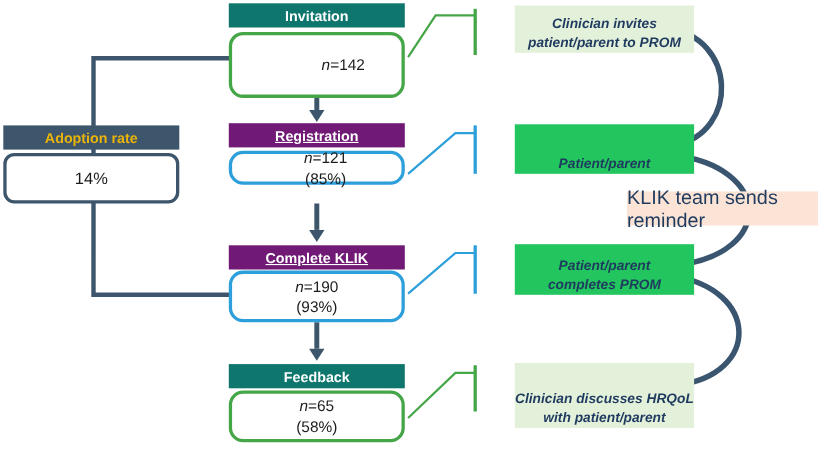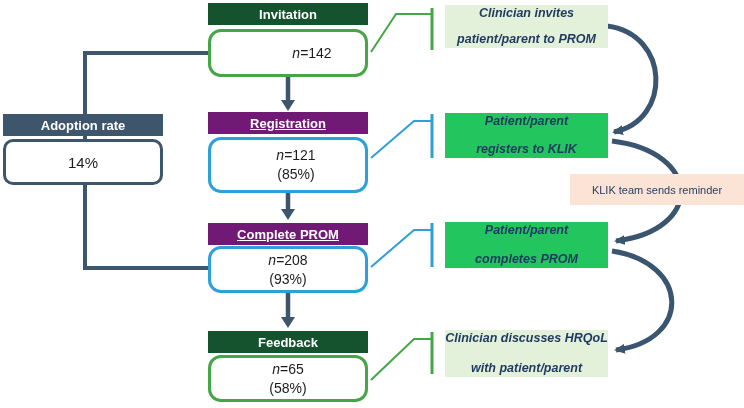--- a/index.html
+++ b/index.html
@@ -3,47 +3,47 @@
 <meta charset="utf-8">
 <style>
   html,body{margin:0;padding:0;background:#fff;}
   #stage{position:relative;width:744px;height:408px;background:#fff;overflow:hidden;
          font-family:"Liberation Sans", sans-serif;}
   #wires{position:absolute;left:0;top:0;width:744px;height:408px;}
 
   
   .hdr{position:absolute;left:208px;width:160px;height:22px;display:flex;align-items:center;
        justify-content:center;color:#fff;font-weight:bold;font-size:13px;}
-  .hdr.green{background:#14532d;}
+  .hdr.green{background:#0f766e;}
   .hdr.blue{background:#701a75;text-decoration:underline;}
 
   
   .nbox{position:absolute;left:208px;width:160px;background:#fff;border-radius:13px;
         display:flex;flex-direction:column;align-items:center;justify-content:center;
         color:#1c1c1c;font-size:14px;line-height:1.35;box-sizing:border-box;}
   .nbox.green{border:3.5px solid #45a648;}
   .nbox.blue{border:3.5px solid #2d9fda;}
   .it{font-style:italic;}
 
   
   #adoption-header{position:absolute;left:3px;top:114px;width:160px;height:22px;background:#3d566c;
-       color:#ffffff;font-weight:bold;font-size:13px;display:flex;align-items:center;justify-content:center;}
+       color:#eab308;font-weight:bold;font-size:13px;display:flex;align-items:center;justify-content:center;}
   #adoption-box{position:absolute;left:3px;top:139px;width:160px;height:46px;background:#fff;
        border:3px solid #3d566c;border-radius:10px;display:flex;align-items:center;justify-content:center;
        font-size:15px;color:#1c1c1c;box-sizing:border-box;}
 
   
-  .ann{position:absolute;left:445px;width:163px;display:flex;flex-direction:column;align-items:center;
-       justify-content:space-between;font-size:12.5px;font-style:italic;font-weight:600;color:#1f3a5f;
+  .ann{position:absolute;left:468px;width:163px;display:flex;flex-direction:column;align-items:center;
+       justify-content:flex-end;font-size:12.5px;font-style:italic;font-weight:600;color:#1f3a5f;
        line-height:1.4;text-align:center;}
   .ann.green{background:#e3f0da;}
   .ann.blue{background:#22c55e;}
 
   #reminder{position:absolute;left:570px;top:174px;width:174px;height:31px;background:#fbe4d5;
-       color:#1f3a5f;font-size:11px;display:flex;align-items:center;justify-content:center;text-align:right;}
+       color:#1f3a5f;font-size:18px;display:flex;align-items:center;justify-content:center;}
 </style>
 </head>
 <body>
 
 <div id="stage">
 
   <svg id="wires" viewBox="0 0 744 408">
     <defs>
       <marker id="ah" markerWidth="14" markerHeight="14" refX="9" refY="5" orient="auto" markerUnits="userSpaceOnUse">
         <polygon points="0,0 11,5 0,10" fill="#3a556f"></polygon>
@@ -81,57 +81,56 @@
       <path d="M 371 380 L 414 339 L 432 339" stroke-width="2"></path>
       <line x1="432" y1="332" x2="432" y2="374" stroke-width="3"></line>
     </g>
 
     <path d="M 607 26 C 670 34 672 120 614 132" fill="none" stroke="#3a556f" stroke-width="5" marker-end="url(#ah)"></path>
     <path d="M 612 141 C 702 152 704 230 616 241" fill="none" stroke="#3a556f" stroke-width="5" marker-end="url(#ah)"></path>
     <path d="M 612 251 C 690 263 692 340 616 350" fill="none" stroke="#3a556f" stroke-width="5" marker-end="url(#ah)"></path>
   </svg>
 
   <div class="hdr green" style="top:3px;">Invitation</div>
-  <div class="nbox green" style="top:29px;height:48px;padding-left:48px;">
+  <div class="nbox green" style="top:29px;height:60px;padding-left:48px;">
     <div><span class="it">n</span><span>=142</span></div>
   </div>
 
   <div class="hdr blue" style="top:112px;">Registration</div>
-  <div class="nbox blue" style="top:137px;height:56px;padding-left:16px;">
+  <div class="nbox blue" style="top:137px;height:31px;padding-left:16px;">
     <div><span class="it">n</span><span>=121</span></div>
     <div>(85%)</div>
   </div>
 
-  <div class="hdr blue" style="top:223px;">Complete PROM</div>
+  <div class="hdr blue" style="top:223px;">Complete KLIK</div>
   <div class="nbox blue" style="top:246px;height:47px;">
-    <div><span class="it">n</span><span>=208</span></div>
+    <div><span class="it">n</span><span>=190</span></div>
     <div>(93%)</div>
   </div>
 
   <div class="hdr green" style="top:331px;">Feedback</div>
   <div class="nbox green" style="top:355px;height:47px;">
     <div><span class="it">n</span><span>=65</span></div>
     <div>(58%)</div>
   </div>
 
   <div id="adoption-header">Adoption rate</div>
   <div id="adoption-box">14%</div>
 
   <div class="ann green" style="top:5px;height:43px;">
     <div>Clinician invites</div>
     <div>patient/parent to PROM</div>
   </div>
   <div class="ann blue" style="top:113px;height:45px;">
     <div>Patient/parent</div>
-    <div>registers to KLIK</div>
   </div>
   <div class="ann blue" style="top:222px;height:46px;">
     <div>Patient/parent</div>
     <div>completes PROM</div>
   </div>
-  <div class="ann green" style="top:330px;height:47px;">
+  <div class="ann green" style="top:330px;height:59px;">
     <div>Clinician discusses HRQoL</div>
     <div>with patient/parent</div>
   </div>
 
   <div id="reminder">KLIK team sends reminder</div>
 
 </div>
 
 </body></html>

